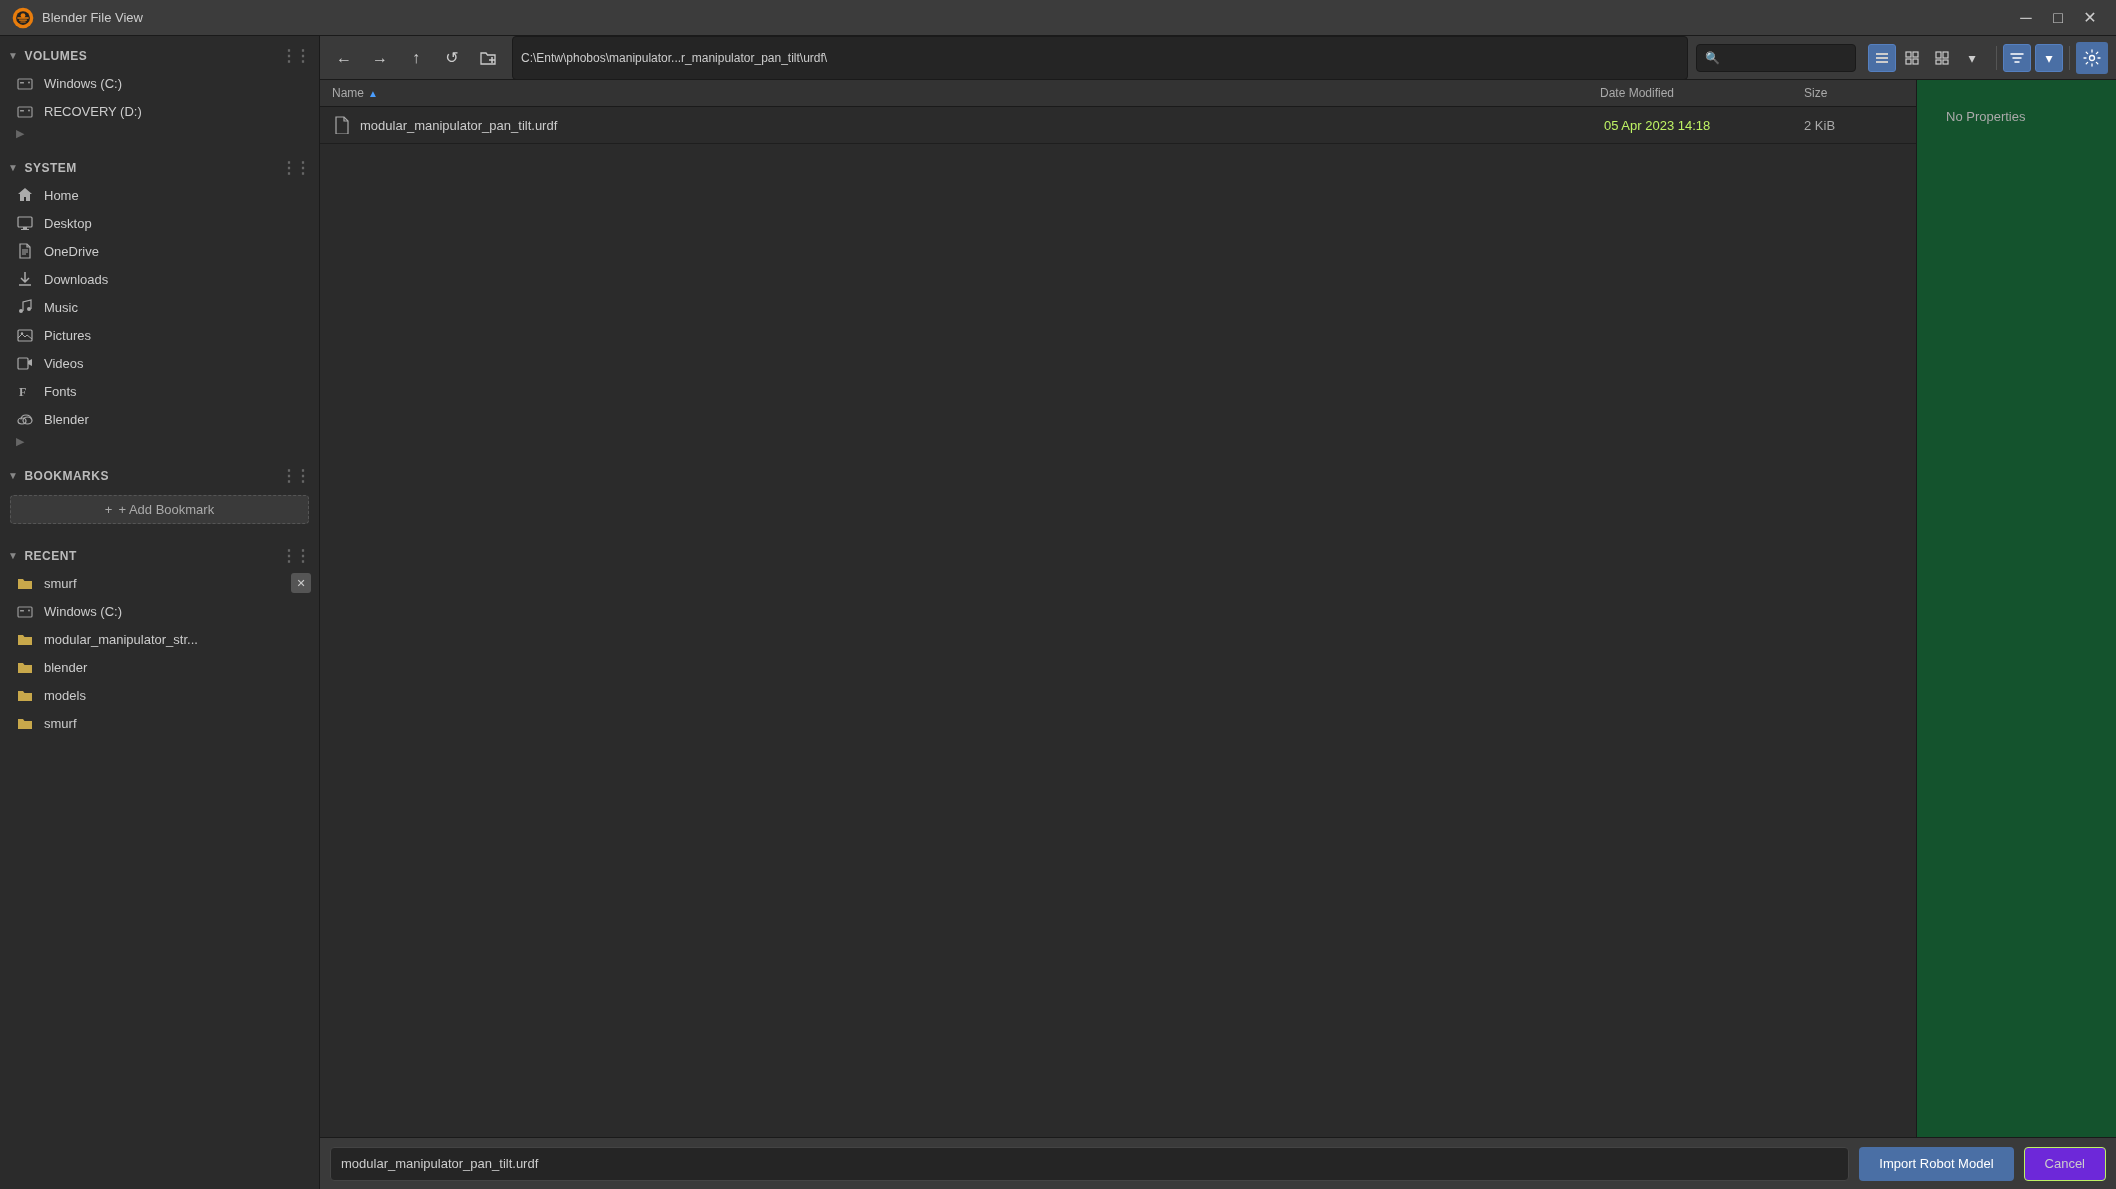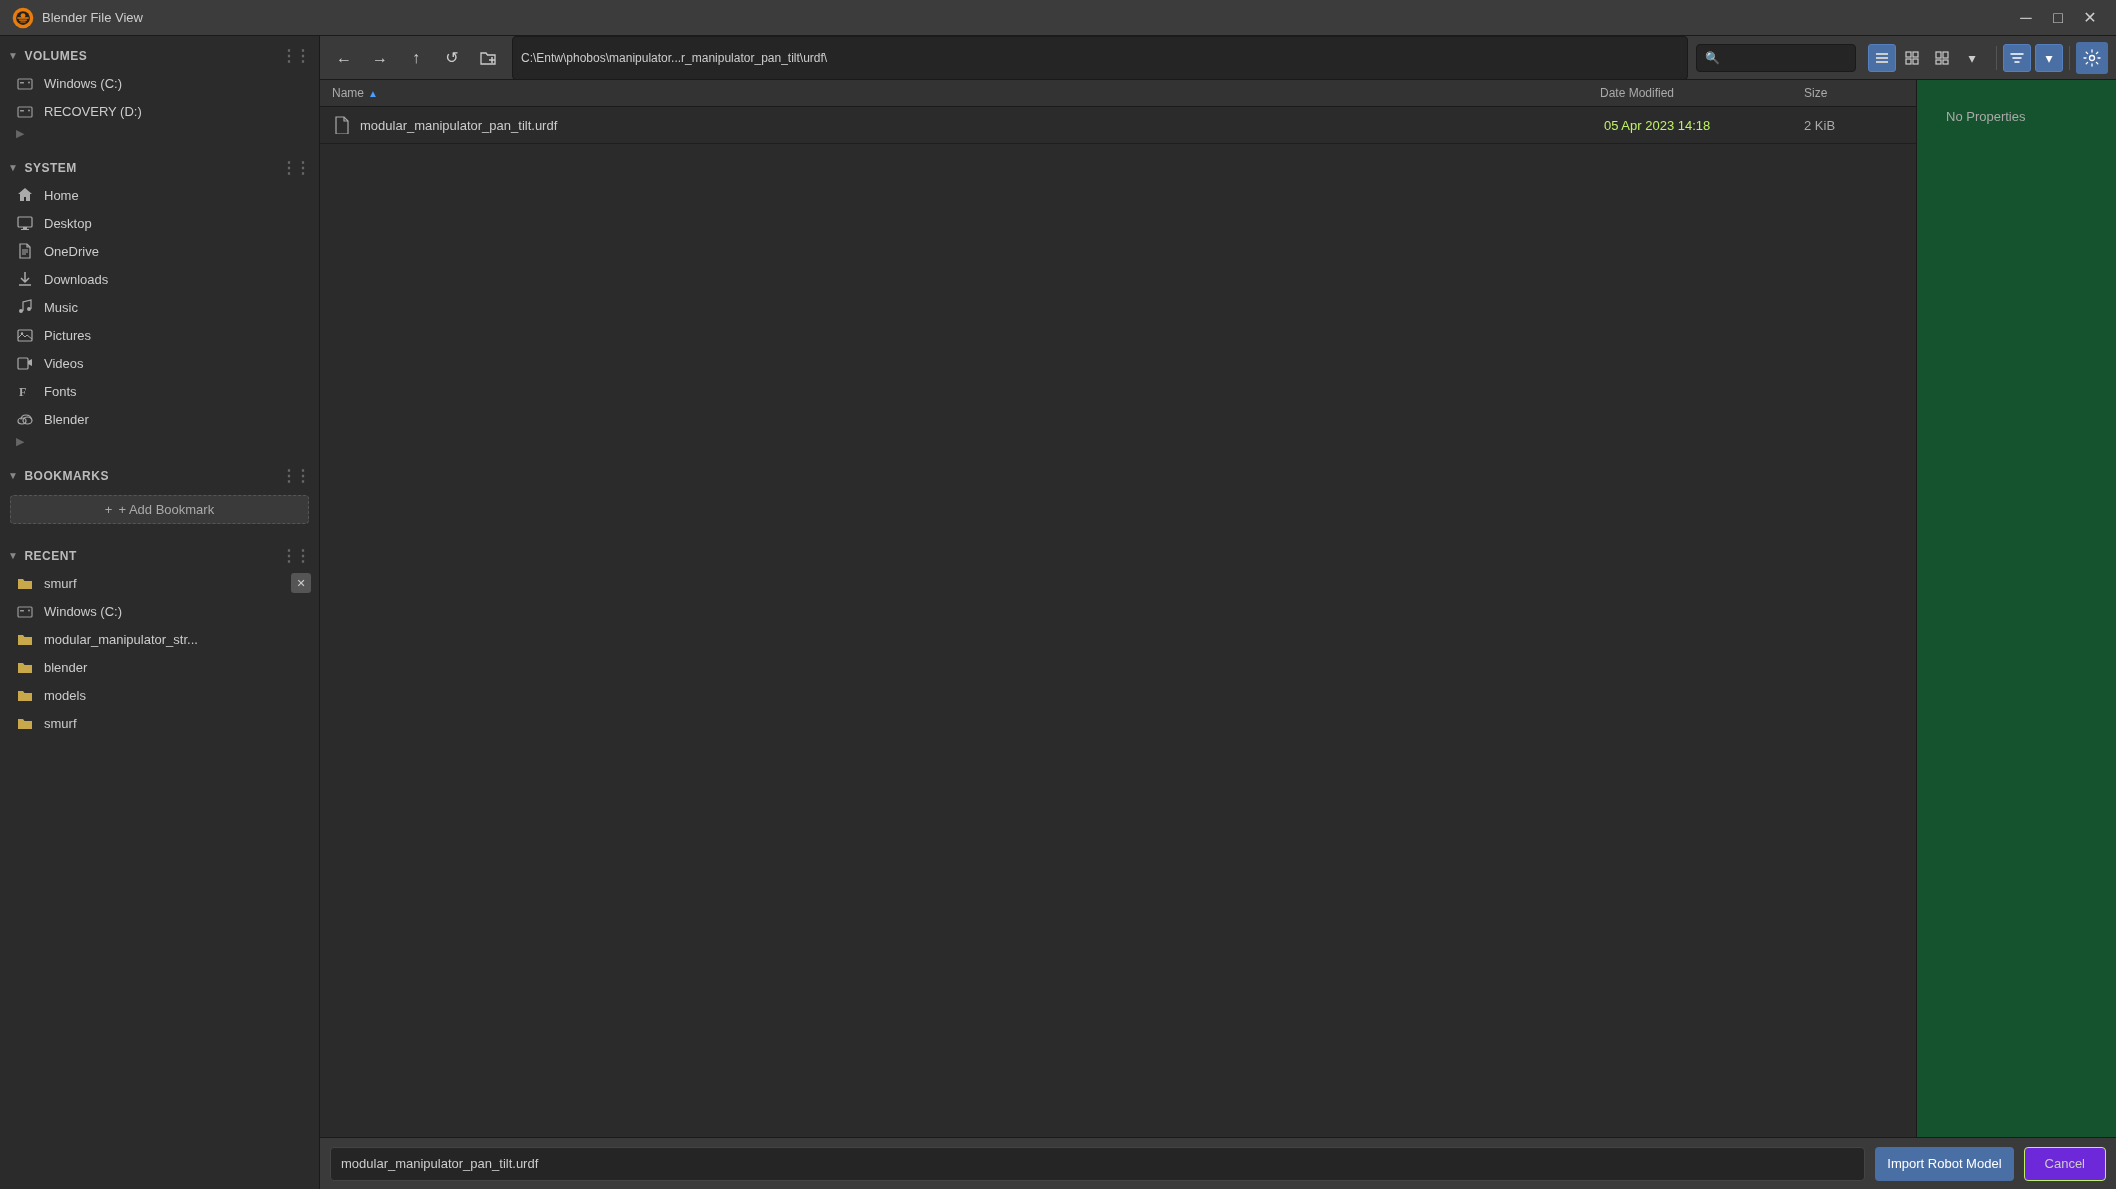--- a/index.html
+++ b/index.html
@@ -403,21 +403,21 @@
       font-size: 13px;
       outline: none;
     }
 
     .import-btn {
       background: #4a6fa5;
       color: #fff;
       border: none;
       border-radius: 4px;
       height: 34px;
-      padding: 0 12px;
+      padding: 0 20px;
       cursor: pointer;
       font-size: 13px;
       font-weight: 500;
     }
 
     .cancel-btn {
       background: #6d28d9;
       color: #ccc;
       border: 1px solid #bef264;
       border-radius: 4px;

